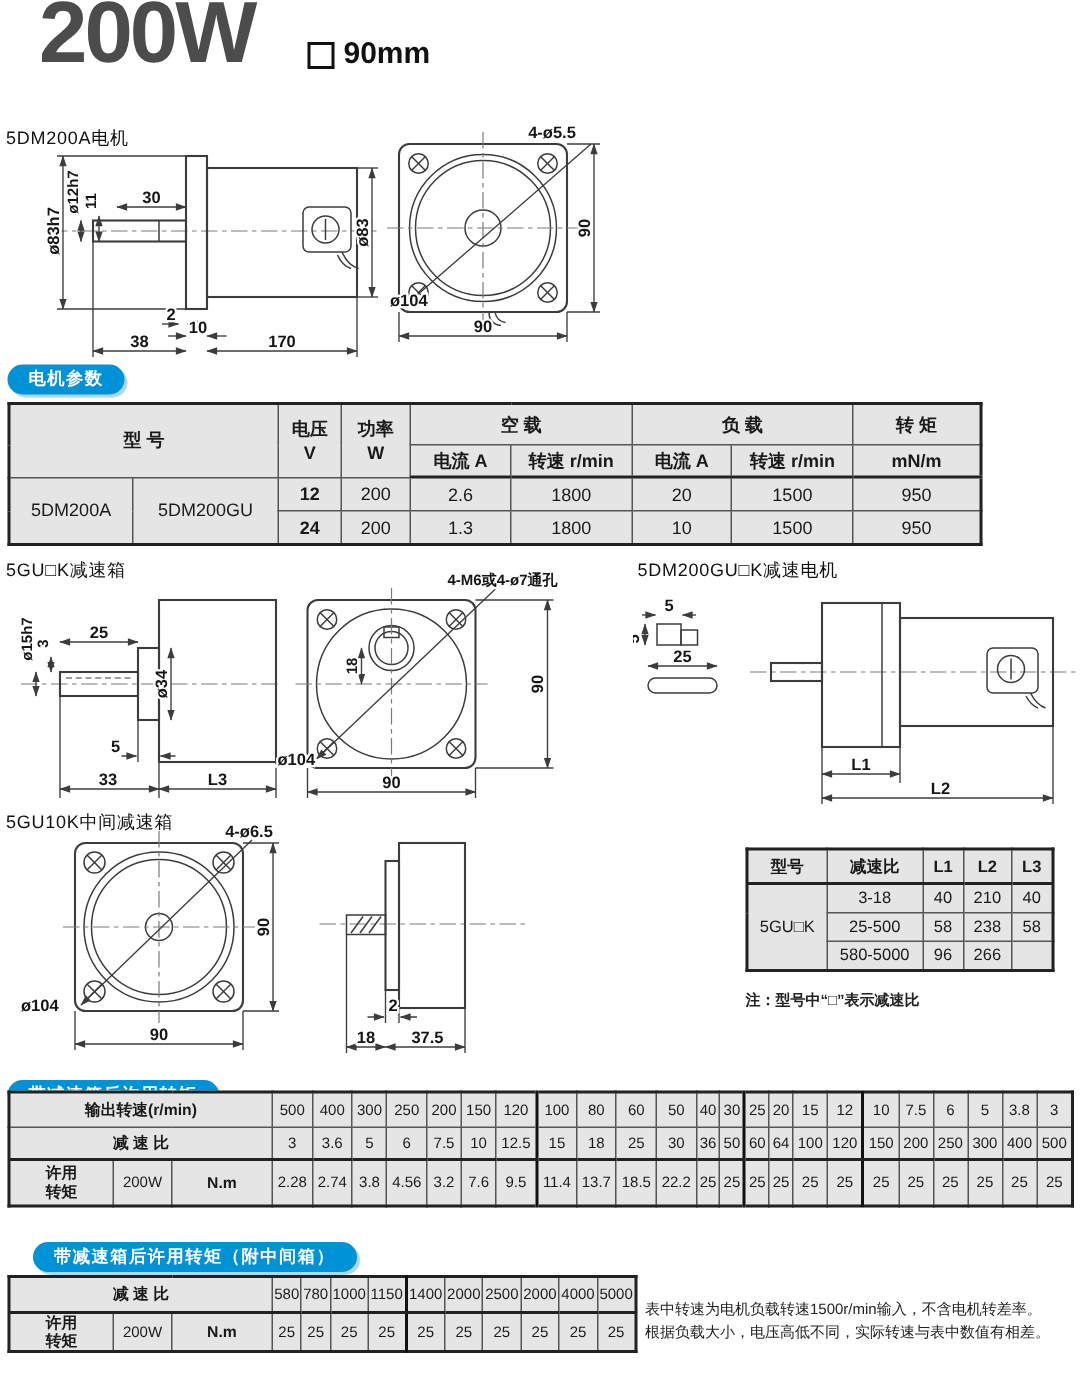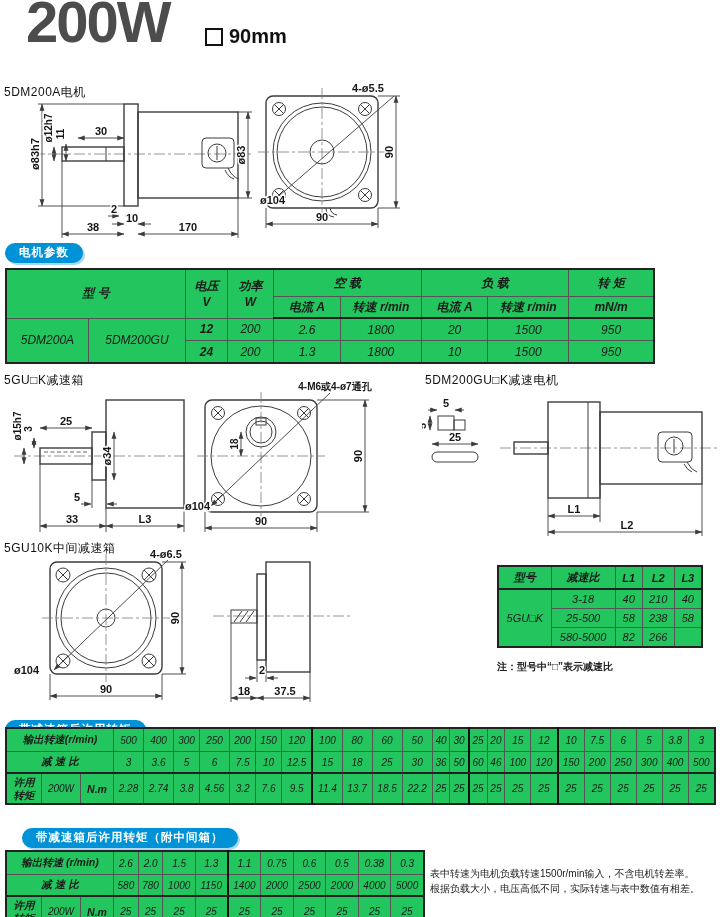--- a/index.html
+++ b/index.html
@@ -7,36 +7,36 @@
        font-family:"Liberation Sans",sans-serif;color:#1a1a1a;}
   .abs{position:absolute;}
   .title{position:absolute;left:26px;top:-12px;font-size:58px;font-weight:bold;
          letter-spacing:-2px;color:#4c4c4c;}
   .size-label{position:absolute;left:205px;top:25px;font-size:20px;font-weight:bold;color:#111;
               display:flex;align-items:center;gap:6px;}
   .sq{display:inline-block;width:14px;height:14px;border:2.5px solid #111;background:#fff;}
   .sec-label{position:absolute;font-size:12px;color:#111;letter-spacing:.5px;}
   .badge{position:absolute;background:#0092d6;color:#fff;font-weight:bold;font-size:11.5px;
          padding:2px 14px 3px;border-radius:10px;box-shadow:2px 2px 0 0 #aed7f0;letter-spacing:1px;}
-  table{border-collapse:collapse;background:#22c55e;font-style:italic;}
+  table{border-collapse:collapse;background:#e5e5e5;}
   td,th{border:1px solid #555;text-align:center;vertical-align:middle;font-weight:normal;padding:0 2px;}
   .tbl{position:absolute;border:2px solid #222;}
   .tbl tr.sep td,.tbl tr.sep th{border-bottom:2px solid #222;}
   .motor-tbl{left:5px;top:268px;width:650px;font-size:12px;}
   .motor-tbl th{font-weight:bold;font-size:12px;}
   .motor-tbl tr:nth-child(1) th{height:26px;}
   .motor-tbl tr:nth-child(2) th{height:20px;}
   .motor-tbl td{height:21px;}
   .motor-tbl .bold{font-weight:bold;}
   .dim-tbl{left:497px;top:565px;width:206px;font-size:11px;}
   .dim-tbl th{font-weight:bold;height:21px;}
   .dim-tbl td{height:18px;}
   .note{position:absolute;font-size:10px;color:#222;font-weight:bold;}
   .tq{font-size:10px;}
-  .tq th{font-weight:bold;font-size:10.5px;padding:0 1px;}
+  .tq th{font-weight:bold;font-size:10.5px;padding:0 18px;}
   .tq td{padding:1px 0;}
   .tq tr:nth-child(1) *{height:20px;}
   .tq tr:nth-child(2) *{height:18px;}
   .tq tr:nth-child(3) td{height:27px;}
   .t1{left:5px;top:727px;width:711px;}
   .t2{left:5px;top:850px;width:420px;}
   .vlab{display:inline-block;width:2.1em;word-break:break-all;line-height:1.15;font-weight:bold;}
   .thick{border-left:2px solid #111 !important;}
   .notes{position:absolute;left:430px;top:851px;width:288px;font-size:10px;line-height:1.5;
          white-space:pre-line;color:#222;}
@@ -391,21 +391,21 @@
     <td>40</td>
   </tr>
   <tr>
     <td>25-500</td>
     <td>58</td>
     <td>238</td>
     <td>58</td>
   </tr>
   <tr>
     <td>580-5000</td>
-    <td>82</td>
+    <td>96</td>
     <td>266</td>
     <td></td>
   </tr>
 </tbody>
   </table>
 <div class="note" style="left:497px;top:660px;">注：型号中“□”表示减速比</div>
 
 <div class="badge" style="left:5px;top:720px;">带减速箱后许用转矩</div>
 
 <table class="tbl tq t1">
@@ -445,21 +445,21 @@
         <td>7.5</td>
         <td>10</td>
         <td>12.5</td>
         <td class="thick">15</td>
         <td>18</td>
         <td>25</td>
         <td>30</td>
         <td>36</td>
         <td>50</td>
         <td class="thick">60</td>
-        <td>46</td>
+        <td>64</td>
         <td>100</td>
         <td>120</td>
         <td class="thick">150</td>
         <td>200</td>
         <td>250</td>
         <td>300</td>
         <td>400</td>
         <td>500</td>
       </tr>
   <tr>
@@ -490,33 +490,20 @@
         <td>25</td>
         <td>25</td>
       </tr>
 </tbody>
   </table>
 
 <div class="badge" style="left:5px;top:828px;margin-left:17px;">带减速箱后许用转矩（附中间箱）</div>
 
 <table class="tbl tq t2">
   <tbody>
-      <tr>
-    <th colspan="3" style="width:104px">输出转速 (r/min)</th>
-  <td>2.6</td>
-        <td>2.0</td>
-        <td>1.5</td>
-        <td>1.3</td>
-        <td class="thick">1.1</td>
-        <td>0.75</td>
-        <td>0.6</td>
-        <td>0.5</td>
-        <td>0.38</td>
-        <td>0.3</td>
-      </tr>
   <tr class="sep">
     <th colspan="3">减 速 比</th>
   <td>580</td>
         <td>780</td>
         <td>1000</td>
         <td>1150</td>
         <td class="thick">1400</td>
         <td>2000</td>
         <td>2500</td>
         <td>2000</td>

